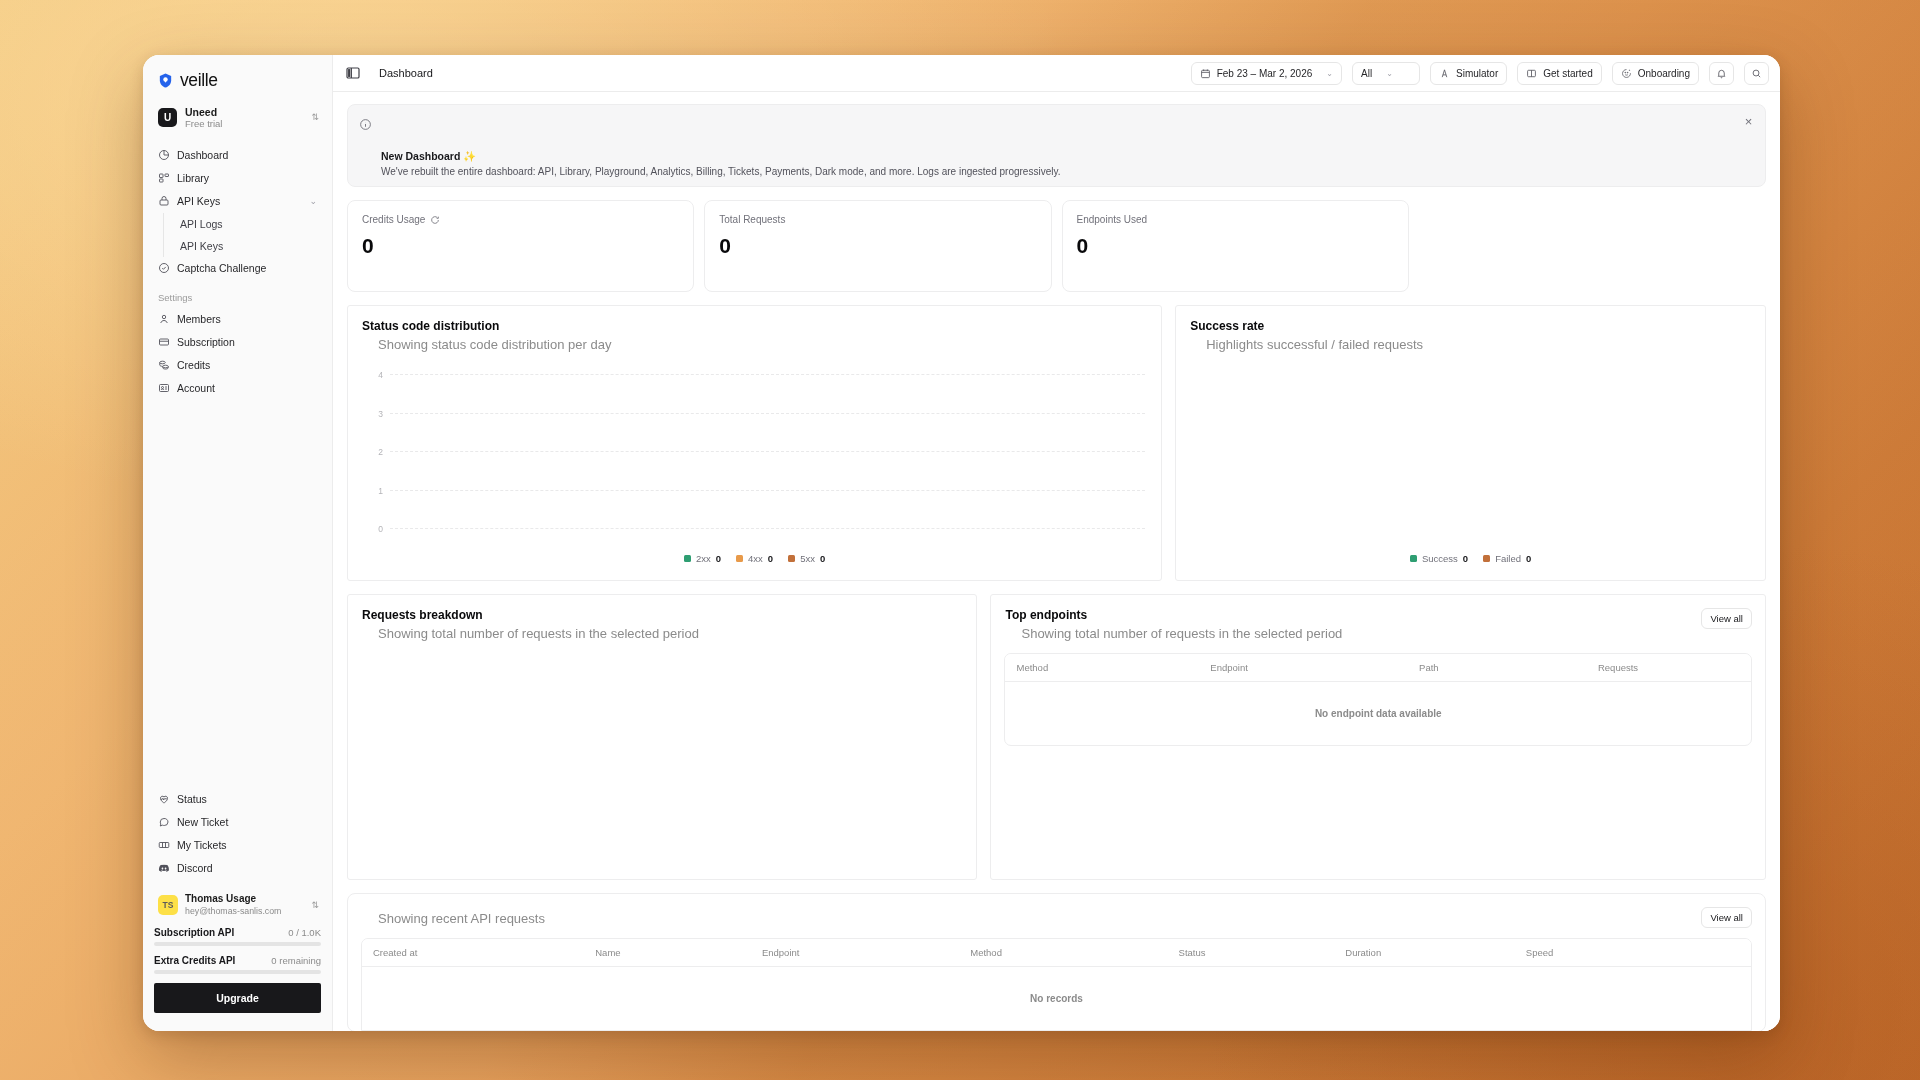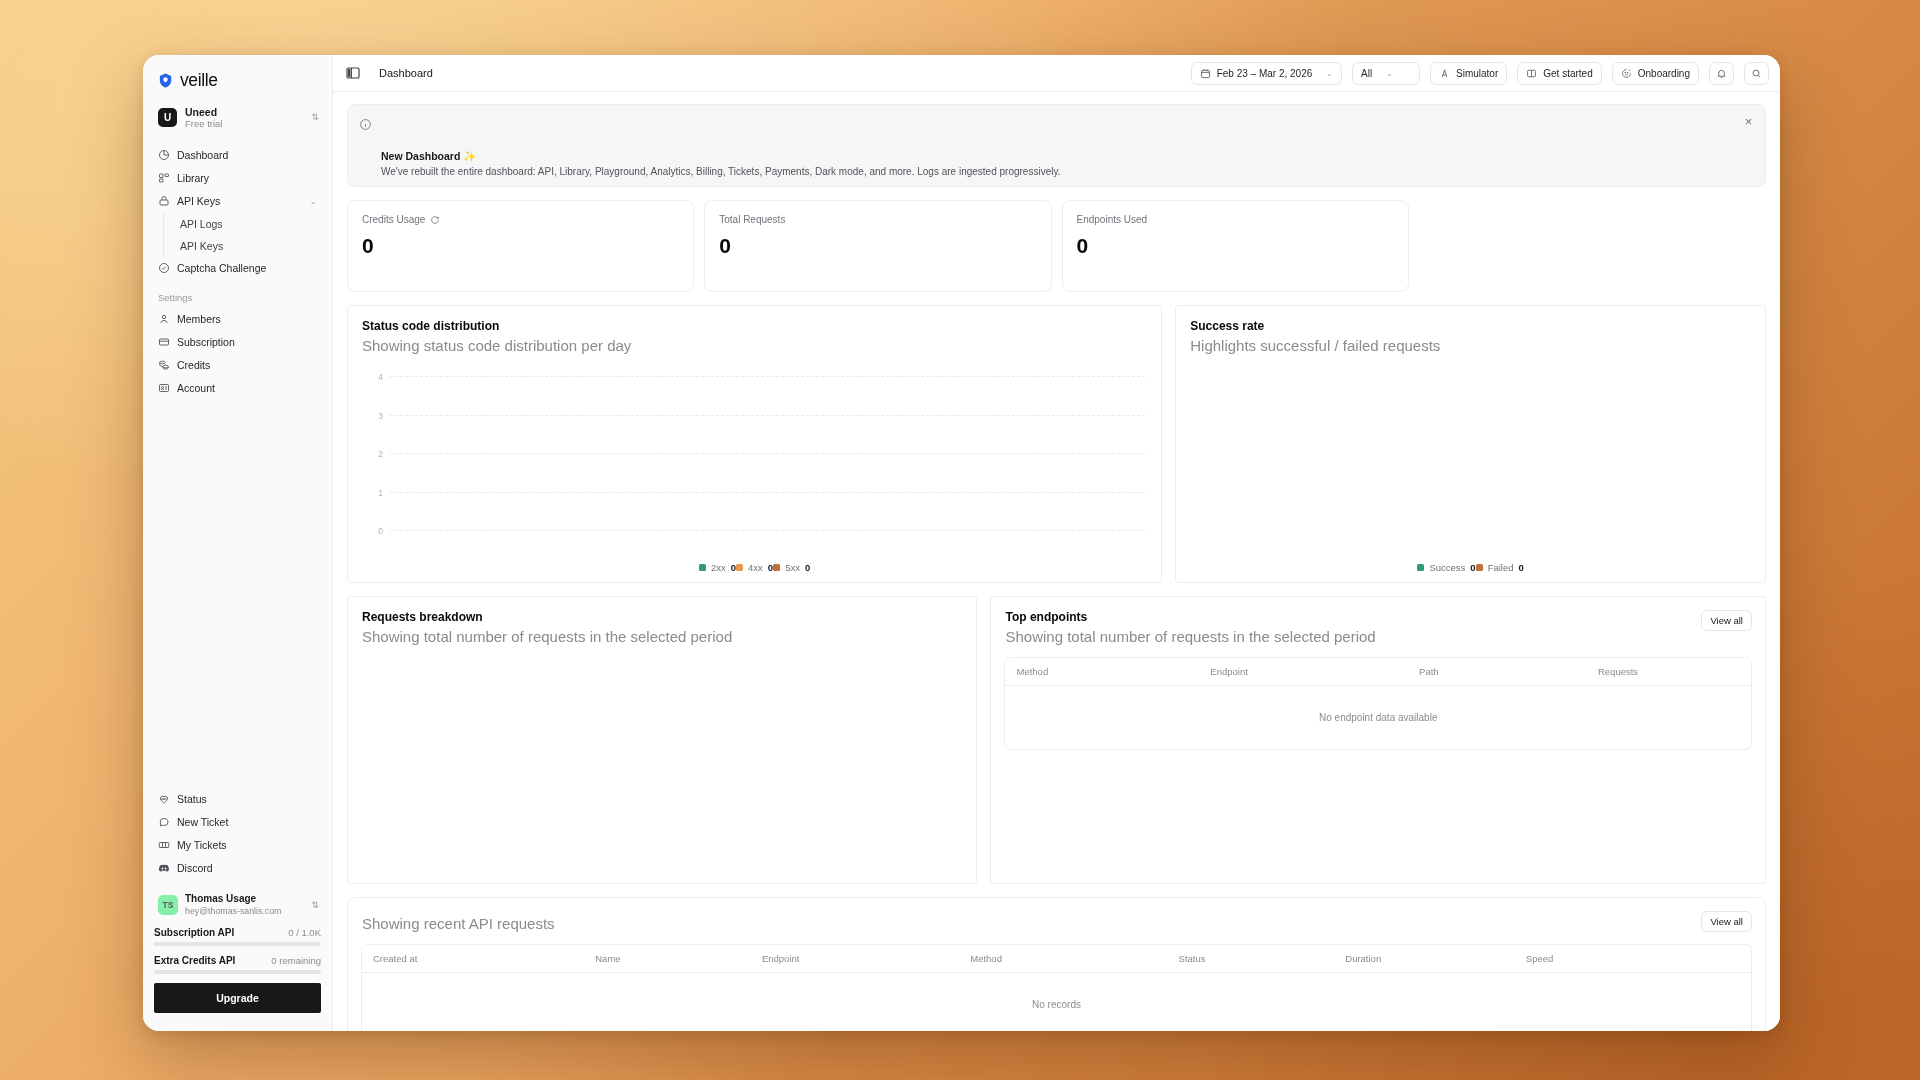--- a/index.html
+++ b/index.html
@@ -88,21 +88,21 @@
 
   .sidebar-spacer { flex: 1 1 auto; }
 
   .sidebar-bottom { padding: 0 9px 0 9px; }
 
   .user-row {
     display: flex; align-items: center; gap: 7px;
     margin: 10px 0 6px 2px; padding: 4px 4px; border-radius: 7px; cursor: pointer;
   }
   .user-avatar {
-    width: 20px; height: 20px; border-radius: 5px; background: #86efac;
+    width: 20px; height: 20px; border-radius: 5px; background: #fde047;
     color: #5a5a5a; font-size: 8.5px; font-weight: 600;
     display: flex; align-items: center; justify-content: center; flex: 0 0 20px;
   }
   .user-txt { flex: 1; min-width: 0; line-height: 1.2; }
   .user-name { font-size: 10px; font-weight: 700; color: #1a1a1a; }
   .user-mail { font-size: 8.8px; color: #8b8b8b; margin-top: 1px; white-space: nowrap; }
   .user-chev { color: #9a9a9a; font-size: 9px; }
 
   .quota { padding: 0 2px; margin-top: 3px; }
   .quota-head { display: flex; justify-content: space-between; align-items: baseline; }
@@ -171,56 +171,56 @@
     justify-content: flex-start;
   }
   .stat-label { font-size: 10px; color: #71717a; display: flex; align-items: center; gap: 5px; }
   .stat-label .ic { width: 10px; height: 10px; color: #71717a; }
   .stat-value { font-size: 21px; font-weight: 700; color: #09090b; margin-top: 9px; letter-spacing: -0.5px; }
 
   .row2 { display: grid; grid-template-columns: 1.38fr 1fr; gap: 13px; margin-bottom: 13px; }
   .card { border: 1px solid #ededee; border-radius: 3px; background: #fff; }
   .card-head { padding: 13px 14px 0 14px; position: relative; }
   .card-title { font-size: 12px; font-weight: 700; color: #09090b; }
-  .card-sub { font-size: 15px; color: #8b8b8b; margin-top: 4px; }
+  .card-sub { font-size: 13px; color: #8b8b8b; margin-top: 4px; margin-left: 16px; }
   .card-action {
     position: absolute; right: 13px; top: 13px;
     border: 1px solid #e6e6e6; background: #fff; border-radius: 6px;
     font-family: inherit; font-size: 9.5px; color: #18181b;
     padding: 4px 8px; cursor: pointer;
   }
 
   .chart-wrap { height: 228px; position: relative; padding: 18px 14px 0 14px; }
   .chart-plot { position: absolute; left: 42px; right: 16px; top: 22px; bottom: 52px; }
   .gridline { position: absolute; left: 0; right: 0; border-top: 1px dashed #e9e9ea; }
   .ytick {
     position: absolute; right: calc(100% + 7px); transform: translateY(-50%);
     font-size: 8.5px; color: #b4b4b8; white-space: nowrap;
   }
   .legend {
-    position: absolute; left: 0; right: 0; bottom: 9px;
-    display: flex; justify-content: center; 
+    position: absolute; left: 0; right: 0; bottom: 16px;
+    display: flex; justify-content: center; gap: 15px;
   }
   .legend-item { display: flex; align-items: center; gap: 5px; font-size: 9.5px; color: #71717a; }
   .legend-swatch { width: 7px; height: 7px; border-radius: 1.5px; flex: 0 0 7px; }
   .legend-val { font-weight: 700; color: #18181b; }
 
   .success-body { height: 228px; position: relative; text-decoration: underline; }
 
   .row3 { display: grid; grid-template-columns: 1fr 1.23fr; gap: 13px; margin-bottom: 13px; }
   .breakdown-body { height: 238px; }
 
   .tbl { width: 100%; border-collapse: collapse; }
   .tbl-wrap { margin: 12px 13px 13px 13px; border: 1px solid #ededee; border-radius: 7px; overflow: hidden; }
   .tbl th {
     text-align: left; font-size: 9.5px; font-weight: 400; color: #8b8b8b;
     padding: 8px 11px; border-bottom: 1px solid #ededee; background: #fff;
   }
   .tbl td.empty {
-    text-align: center; font-size: 10px; color: #8b8b8b; padding: 26px 0;
+    text-align: center; font-size: 10px; color: #8b8b8b; padding: 26px 0; font-weight: bold;
   }
 
   .logs-card { border: 1px solid #ededee; border-radius: 8px; }
   .logs-tbl-wrap { margin: 12px 13px 0 13px; border: 1px solid #ededee; border-top-left-radius: 7px; border-top-right-radius: 7px; overflow: hidden; }
 </style>
 </head>
 <body>
 
 <div class="window">
 

